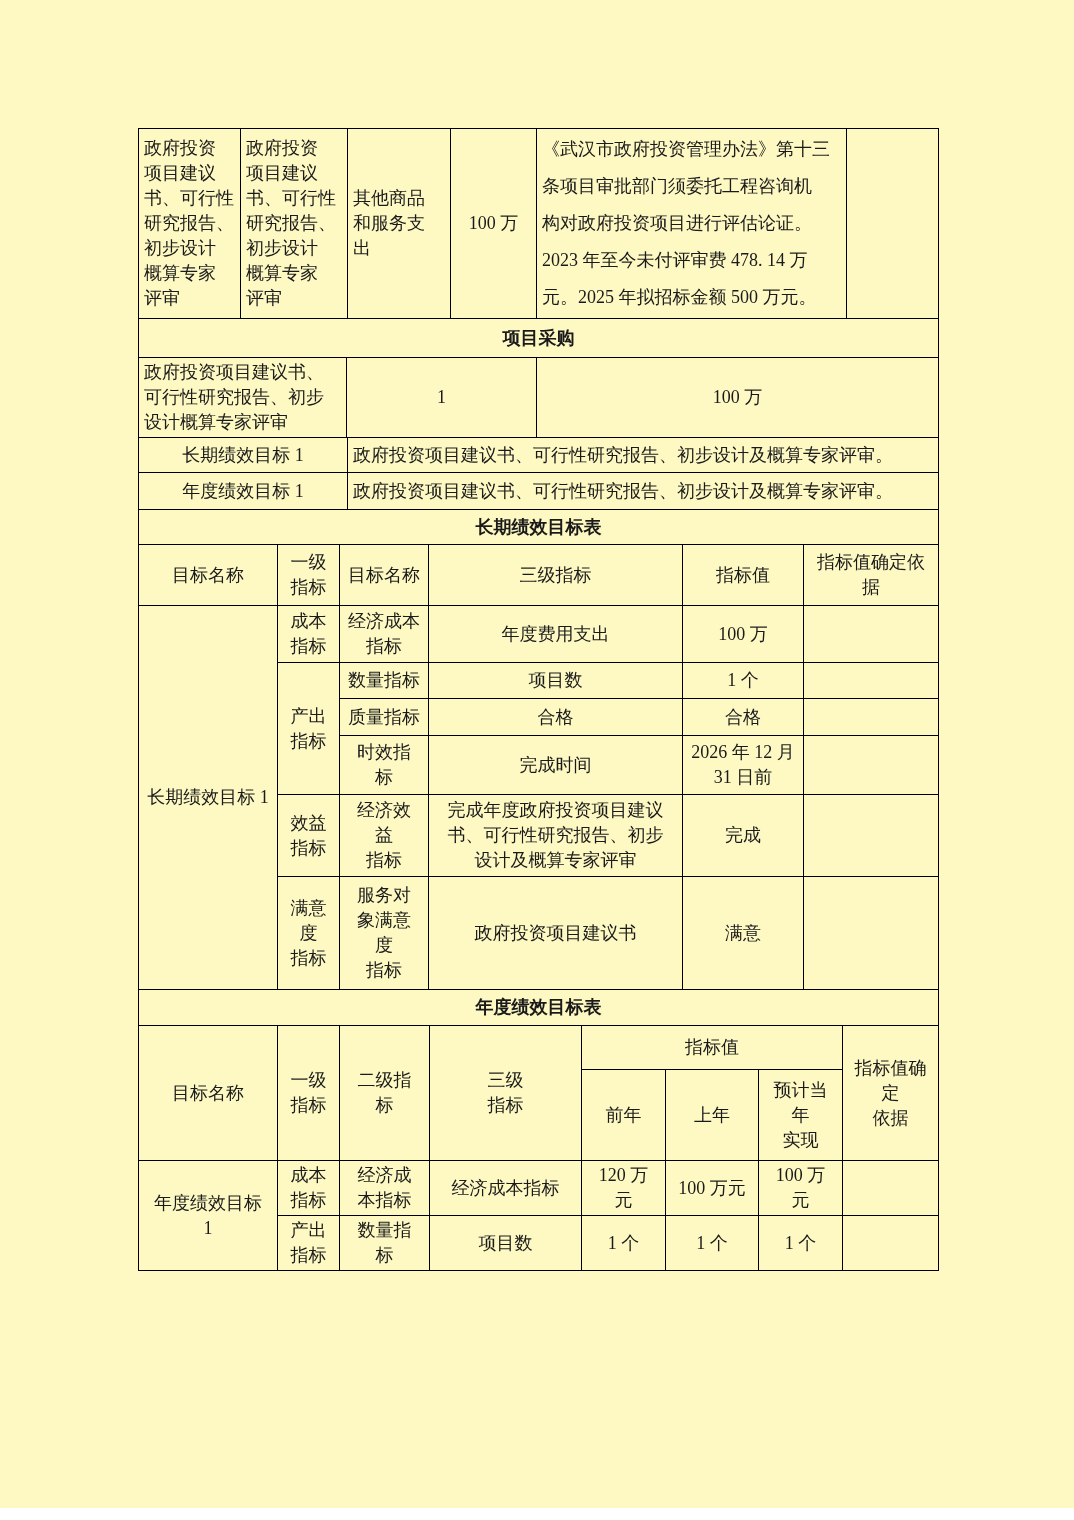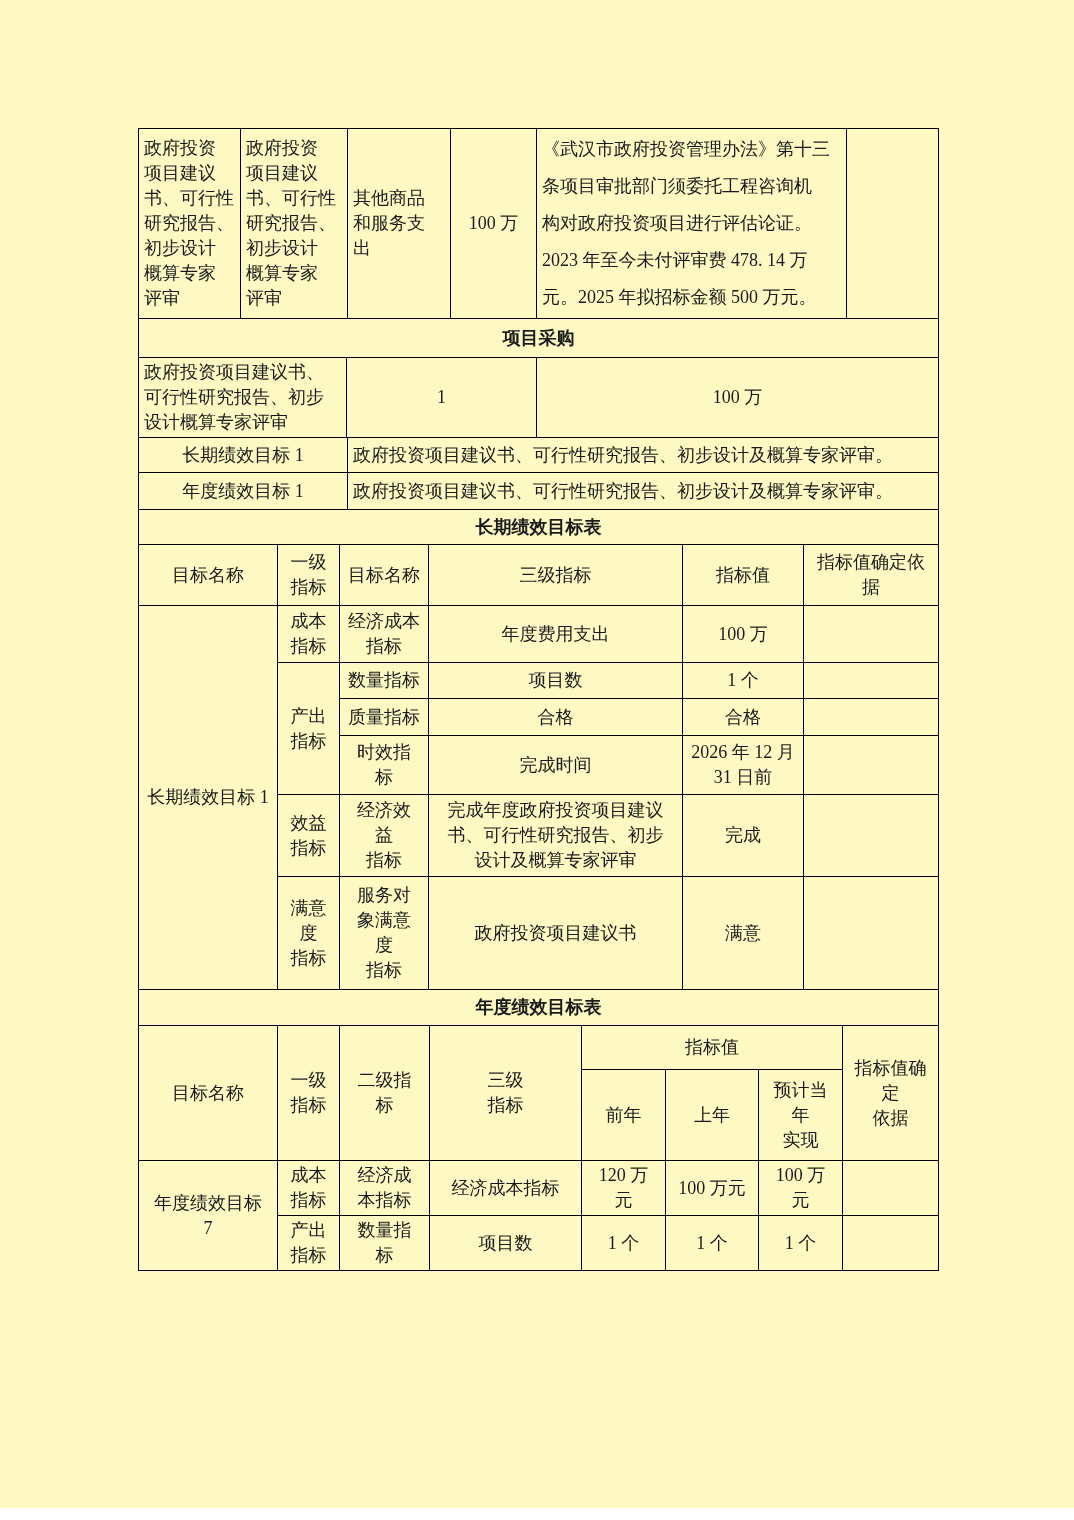--- a/index.html
+++ b/index.html
@@ -247,21 +247,21 @@
       </tr>
       <tr style="height:91px">
         <td>前年</td>
         <td>上年</td>
         <td>预计当
 年
 实现</td>
       </tr>
       <tr style="height:53px">
         <td rowspan="2">年度绩效目标
-7</td>
+1</td>
         <td>成本
 指标</td>
         <td>经济成
 本指标</td>
         <td>经济成本指标</td>
         <td>120 万
 元</td>
         <td>100 万元</td>
         <td>100 万
 元</td>

